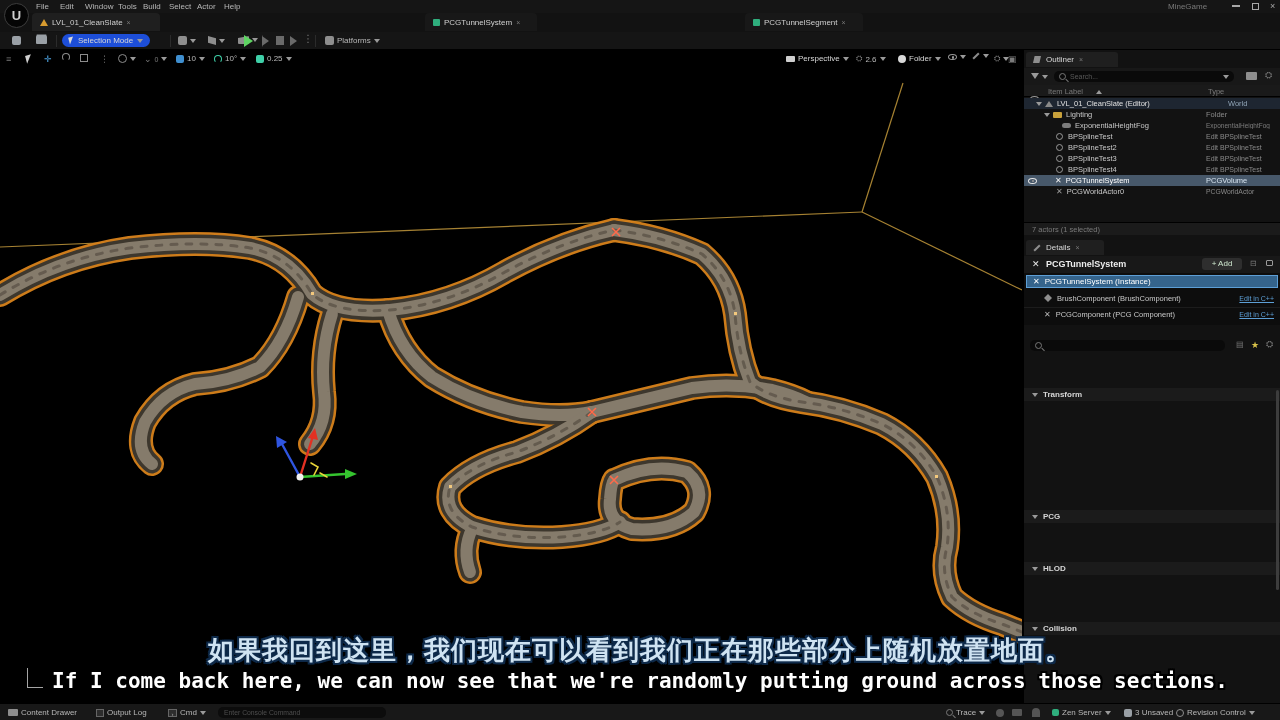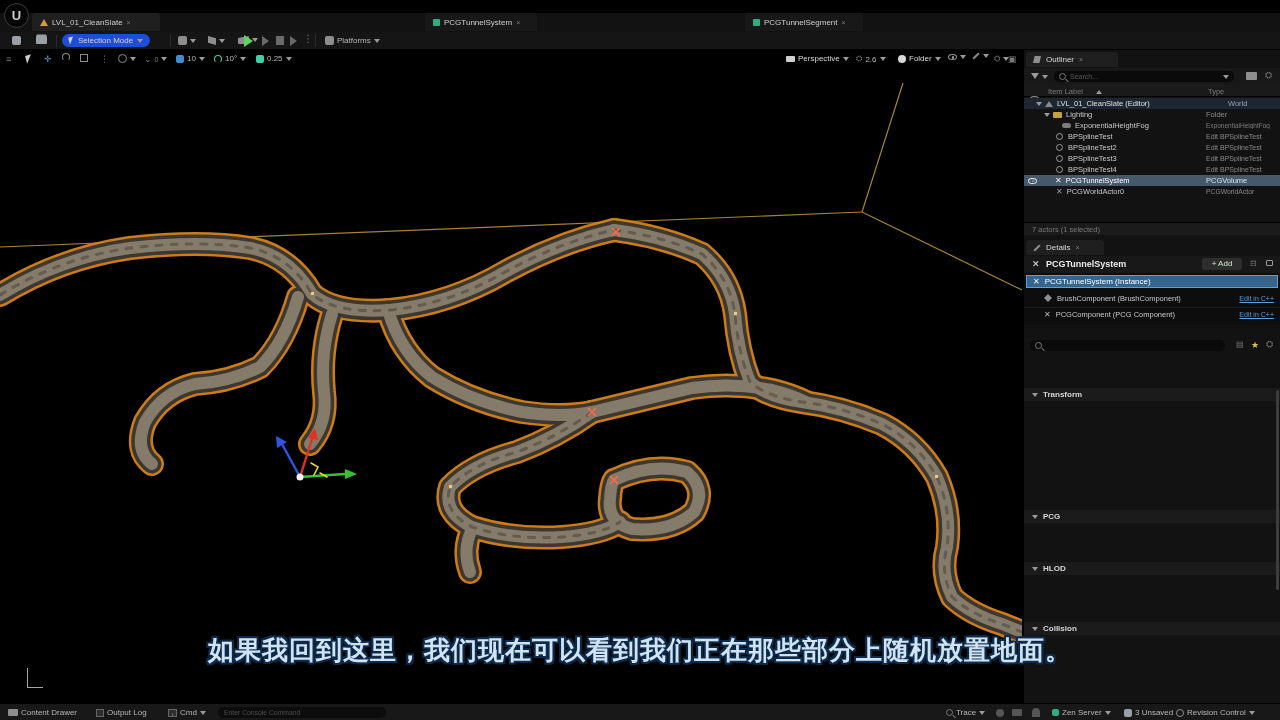--- a/index.html
+++ b/index.html
@@ -27,20 +27,34 @@
   .subzh{color:#cfe3f2;font-size:26px;font-weight:bold;letter-spacing:1px;
     text-shadow:-2px 0 0 #0e2a4a,2px 0 0 #0e2a4a,0 -2px 0 #0e2a4a,0 2px 0 #0e2a4a,-2px -2px 0 #0e2a4a,2px 2px 0 #0e2a4a,-2px 2px 0 #0e2a4a,2px -2px 0 #0e2a4a;}
   .suben{color:#fff;font-size:21px;font-weight:bold;font-family:"DejaVu Sans Mono",monospace;
     text-shadow:-2px 0 0 #000,2px 0 0 #000,0 -2px 0 #000,0 2px 0 #000,-2px -2px 0 #000,2px 2px 0 #000,-2px 2px 0 #000,2px -2px 0 #000;}
 </style>
 </head>
 <body>
 
 <div id="screen">
 
+  <div class="abs bar" style="left:0;top:0;width:1280px;height:13px;">
+    <span class="abs txt" style="left:36px;top:2px;">File</span>
+    <span class="abs txt" style="left:60px;top:2px;">Edit</span>
+    <span class="abs txt" style="left:85px;top:2px;">Window</span>
+    <span class="abs txt" style="left:118px;top:2px;">Tools</span>
+    <span class="abs txt" style="left:143px;top:2px;">Build</span>
+    <span class="abs txt" style="left:169px;top:2px;">Select</span>
+    <span class="abs txt" style="left:197px;top:2px;">Actor</span>
+    <span class="abs txt" style="left:224px;top:2px;">Help</span>
+    <span class="abs txt dim" style="left:1168px;top:2px;">MineGame</span>
+    <span class="abs" style="left:1232px;top:5px;width:8px;height:1.5px;background:#a8a8a8;"></span>
+    <span class="abs" style="left:1252px;top:2.5px;width:7px;height:7px;border:1.2px solid #a8a8a8;"></span>
+    <span class="abs" style="left:1270px;top:1px;color:#a8a8a8;font-size:9px;">×</span>
+  </div>
 
   <div class="abs" style="left:4px;top:3px;width:25px;height:25px;border-radius:50%;background:#050505;border:1px solid #3c3c3c;color:#cfcfcf;font-size:13px;text-align:center;line-height:24px;font-weight:bold;z-index:5;">U</div>
 
   <div class="abs" style="left:0;top:13px;width:1280px;height:19px;background:#121212;">
     <div class="tab" style="left:32px;width:128px;background:#1f1f1f;">
       <span style="display:inline-block;width:0;height:0;border-left:4px solid transparent;border-right:4px solid transparent;border-bottom:7px solid #d79b2f;"></span>
       <span>LVL_01_CleanSlate</span>
       <span class="dim" style="font-size:7px;">×</span>
     </div>
     <div class="tab" style="left:425px;width:112px;background:#181818;">
@@ -411,14 +425,17 @@
     <div class="abs ibtn" style="left:1176px;top:4px;text-align:right;">
       <span style="width:8px;height:8px;border:1.2px solid #8e8e8e;border-radius:50%;"></span>
       <span class="txt">Revision Control</span>
         <span class="caret"></span>
     </div>
   </div>
 
   <div class="abs" style="left:0;top:633px;width:1280px;text-align:center;z-index:50;">
     <span class="subzh" style="font-family:'DejaVu Sans',sans-serif;">如果我回到这里，我们现在可以看到我们正在那些部分上随机放置地面。</span>
   </div>
+  <div class="abs" style="left:0;top:669px;width:1280px;text-align:center;z-index:50;">
+    <span class="suben">If I come back here, we can now see that we're randomly putting ground across those sections.</span>
+  </div>
 
 </div>
 
 </body></html>

